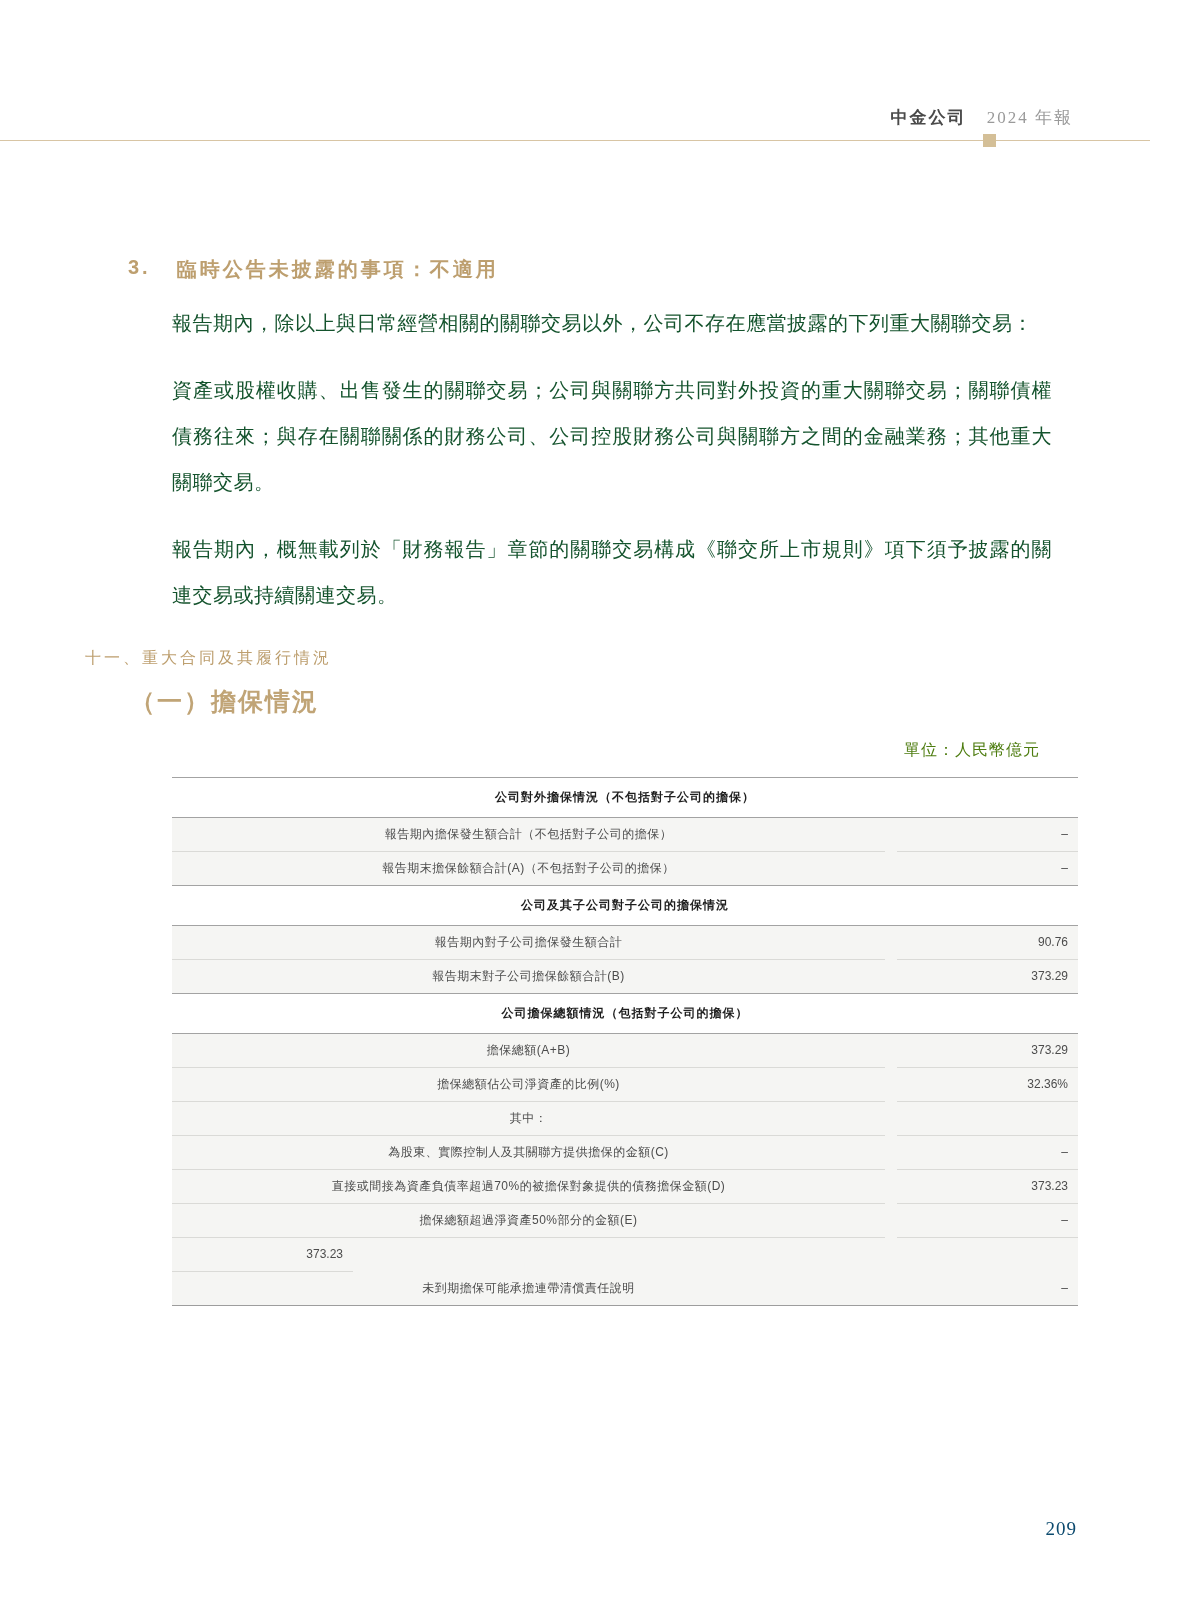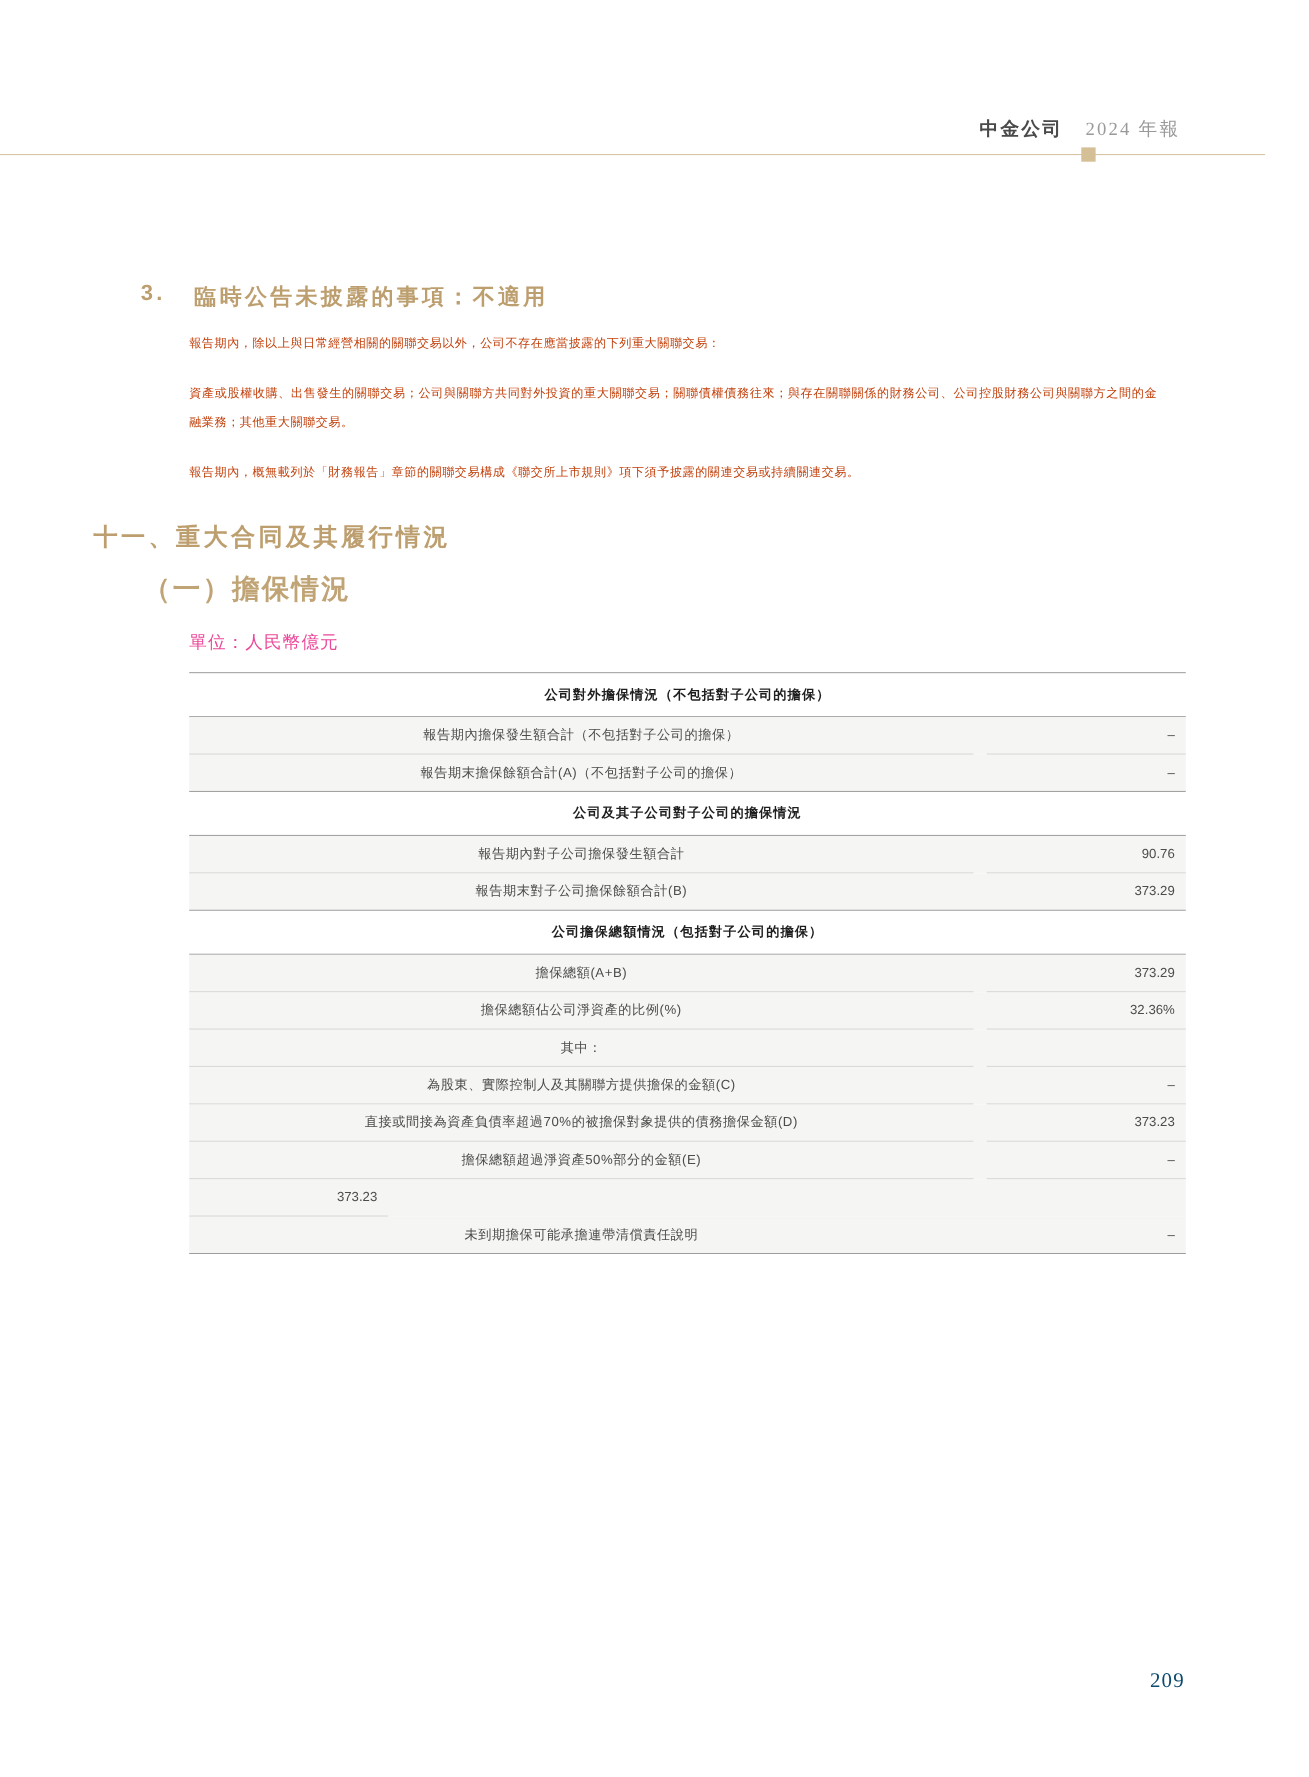--- a/index.html
+++ b/index.html
@@ -29,34 +29,34 @@
 
   
   .content { position:absolute; top:0; left:0; width:100%; }
 
   .sec3-heading {
     margin:256px 0 0 128px; display:flex; column-gap:26px;
     font-size:20px; font-weight:700; color:#bd9f6f; letter-spacing:3px;
   }
   .body-p {
     margin:17px 0 0 172px; width:880px;
-    font-size:11px; line-height:2.3; color:#c2410c;
+    font-size:20px; line-height:2.3; color:#14532d;
     letter-spacing:0.5px; text-align:justify;
   }
   .sec11-title {
     margin:30px 0 0 85px;
-    font-size:22px; font-weight:700; color:#bd9f6f; letter-spacing:3px;
+    font-size:16px; font-weight:400; color:#bd9f6f; letter-spacing:3px;
   }
   .sec11-sub {
     margin:16px 0 0 130px;
     font-size:25px; font-weight:600; color:#c0a476; letter-spacing:2px;
   }
   .unit-note {
     margin:22px 0 0 172px; width:906px; padding-right:38px;
-    text-align:left; font-size:16px; color:#ec4899; letter-spacing:1px;
+    text-align:right; font-size:16px; color:#4d7c0f; letter-spacing:1px;
   }
 
   
   .gtable {
     margin:16px 0 0 172px; width:906px;
     font-size:12px; color:#4c4c4c;
     border-bottom:1px solid #9d9d9d;
   }
   .tsec-header {
     border-top:1px solid #a3a3a3; background:#ffffff;

